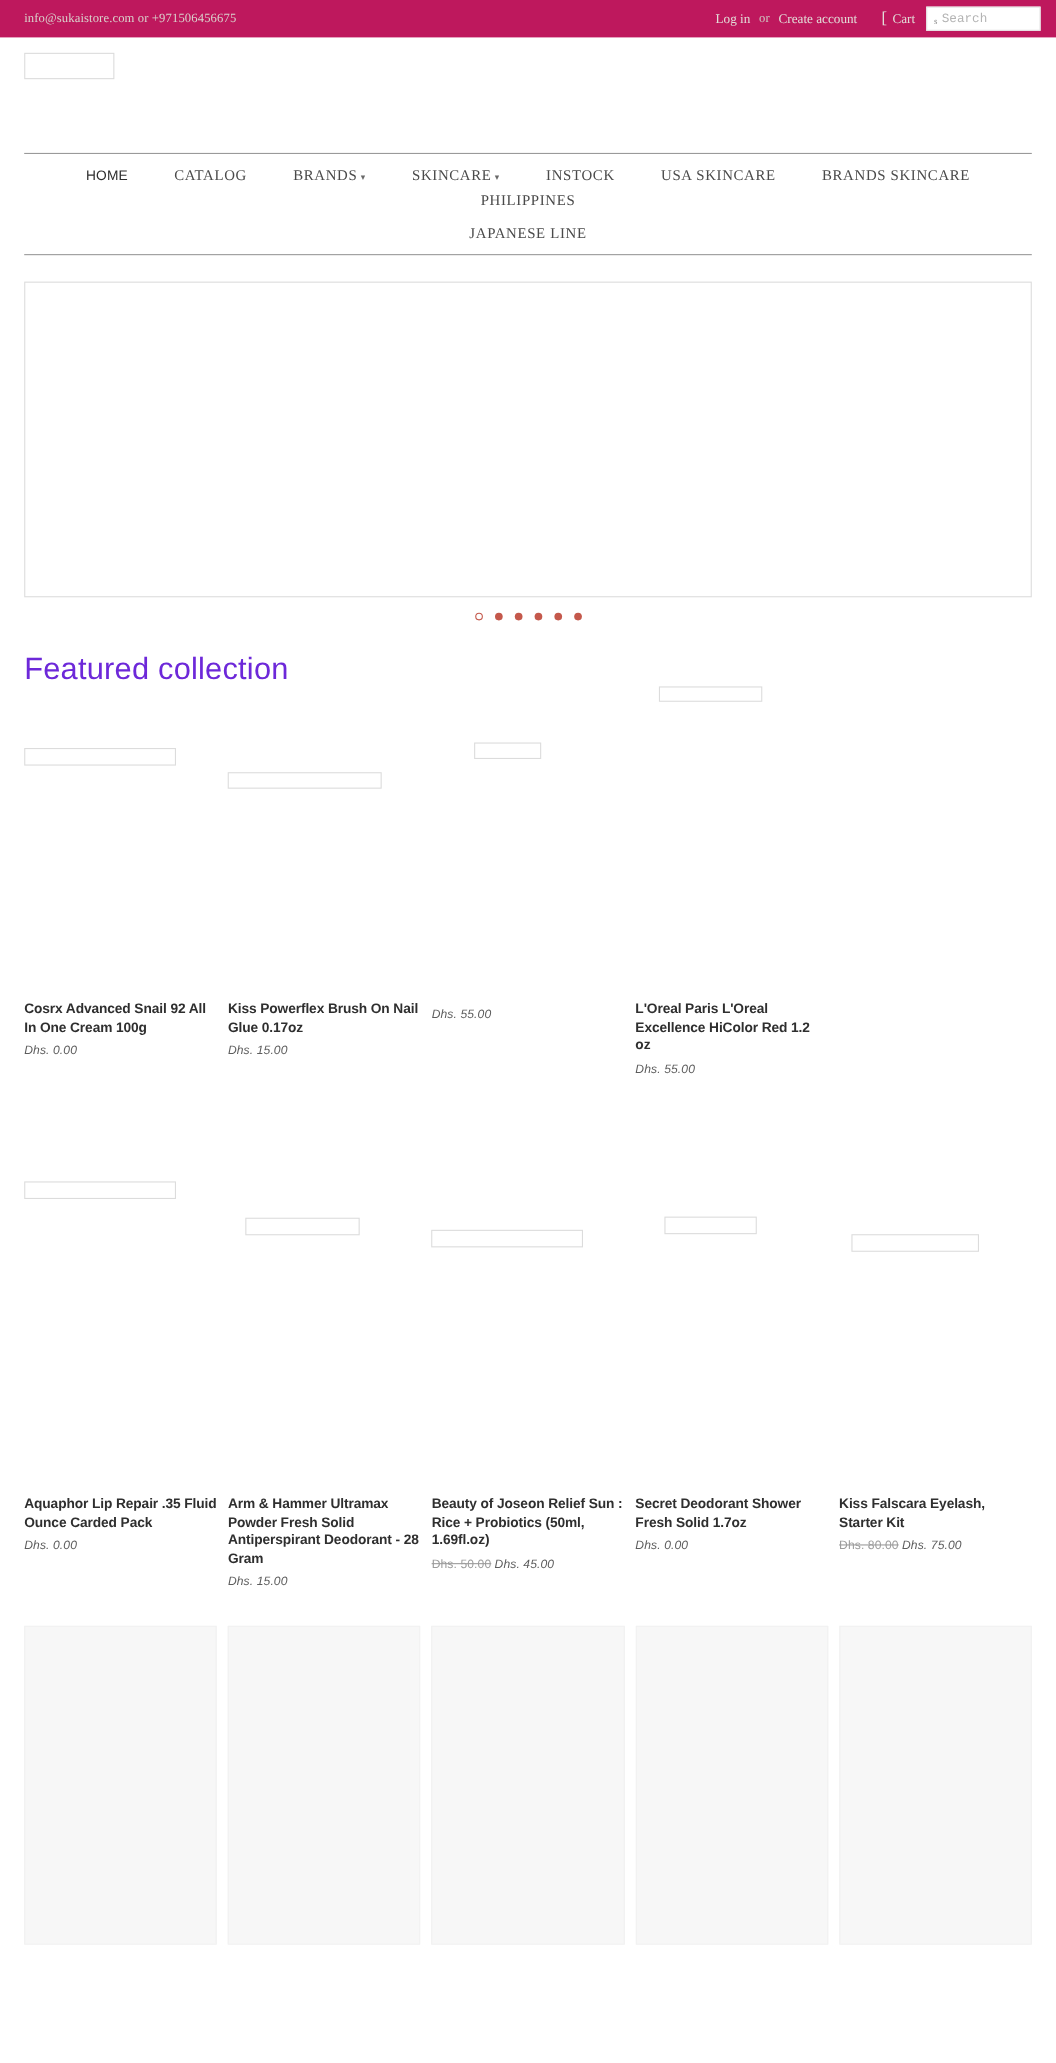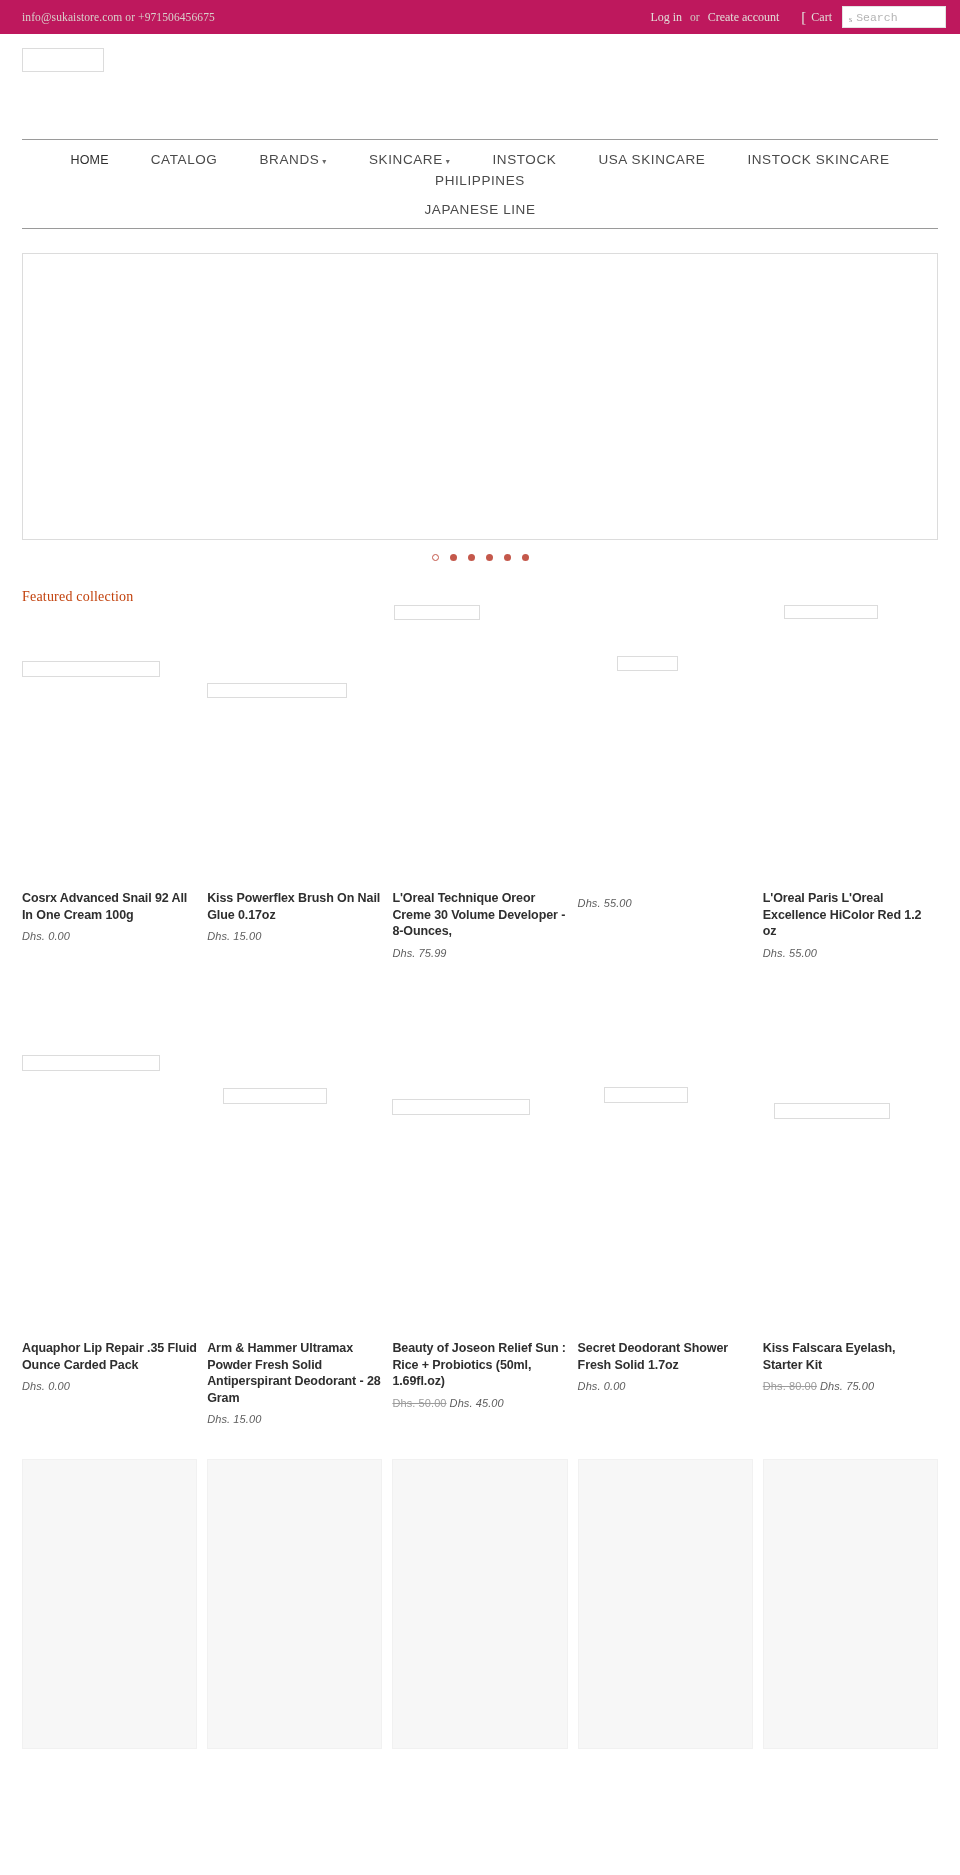--- a/index.html
+++ b/index.html
@@ -102,21 +102,21 @@
   }
   .nav-row {
     display: flex;
     justify-content: center;
     align-items: center;
     gap: 0;
     flex-wrap: wrap;
   }
   .nav-row.second { margin-top: 8px; }
   .nav-item {
-    font-family: Liberation Sans, sans-serif;
+    font-family: Liberation Serif, serif;
     font-size: 13.5px;
     letter-spacing: .6px;
     color: #4a4a4a;
     text-decoration: none;
     padding: 3px 21px;
     white-space: nowrap;
     display: inline-flex;
     align-items: baseline;
     gap: 3px;
   }
@@ -143,24 +143,24 @@
     align-items: center;
     gap: 11px;
     padding: 14px 0 0;
   }
   .dot { width: 7px; height: 7px; border-radius: 50%; }
   .dot.filled { background: #c4584b; }
   .dot.hollow { background: transparent; border: 1.4px solid #c4584b; }
 
   
   .section-title {
-    font-family: Liberation Serif, serif;
-    font-size: 14px;
+    font-family: Liberation Sans, sans-serif;
+    font-size: 28px;
     font-weight: normal;
-    color: #c2410c;
+    color: #6d28d9;
     padding: 28px 0 0 22px;
     letter-spacing: .2px;
   }
   .grid {
     display: grid;
     grid-template-columns: repeat(5, 1fr);
     column-gap: 10px;
     padding: 0 22px;
   }
   .card { position: relative; }
@@ -237,21 +237,21 @@
         <span>SKINCARE</span>
         <span class="caret">▾</span>
       </a>
       <a class="nav-item" href="#">
         <span>INSTOCK</span>
       </a>
       <a class="nav-item" href="#">
         <span>USA SKINCARE</span>
       </a>
       <a class="nav-item" href="#">
-        <span>INSTOCK SKINCARE</span>
+        <span>BRANDS SKINCARE</span>
       </a>
       <a class="nav-item" href="#">
         <span>PHILIPPINES</span>
       </a>
     </div>
   <div class="nav-row second" id="nav-row-2">
       <a class="nav-item" href="#">
         <span>JAPANESE LINE</span>
       </a>
     </div>
@@ -281,27 +281,20 @@
     </div>
     <div class="card">
       <div class="card-media">
         <span class="broken-img" style="width: 140px; height: 15px; left: 0px; top: 78px;"></span>
       </div>
       <div class="card-title">Kiss Powerflex Brush On Nail Glue 0.17oz</div>
       <div class="card-price"><span class="price-new">Dhs. 15.00</span></div>
     </div>
     <div class="card">
       <div class="card-media">
-        <span class="broken-img" style="width: 86px; height: 15px; left: 2px; top: 0px;"></span>
-      </div>
-      <div class="card-title">L'Oreal Technique Oreor Creme 30 Volume Developer - 8-Ounces,</div>
-      <div class="card-price"><span class="price-new">Dhs. 75.99</span></div>
-    </div>
-    <div class="card">
-      <div class="card-media">
         <span class="broken-img" style="width: 61px; height: 15px; left: 39px; top: 51px;"></span>
       </div>
       <div class="card-price"><span class="price-new">Dhs. 55.00</span></div>
     </div>
     <div class="card">
       <div class="card-media">
         <span class="broken-img" style="width: 94px; height: 14px; left: 21px; top: 0px;"></span>
       </div>
       <div class="card-title">L'Oreal Paris L'Oreal Excellence HiColor Red 1.2 oz</div>
       <div class="card-price"><span class="price-new">Dhs. 55.00</span></div>

